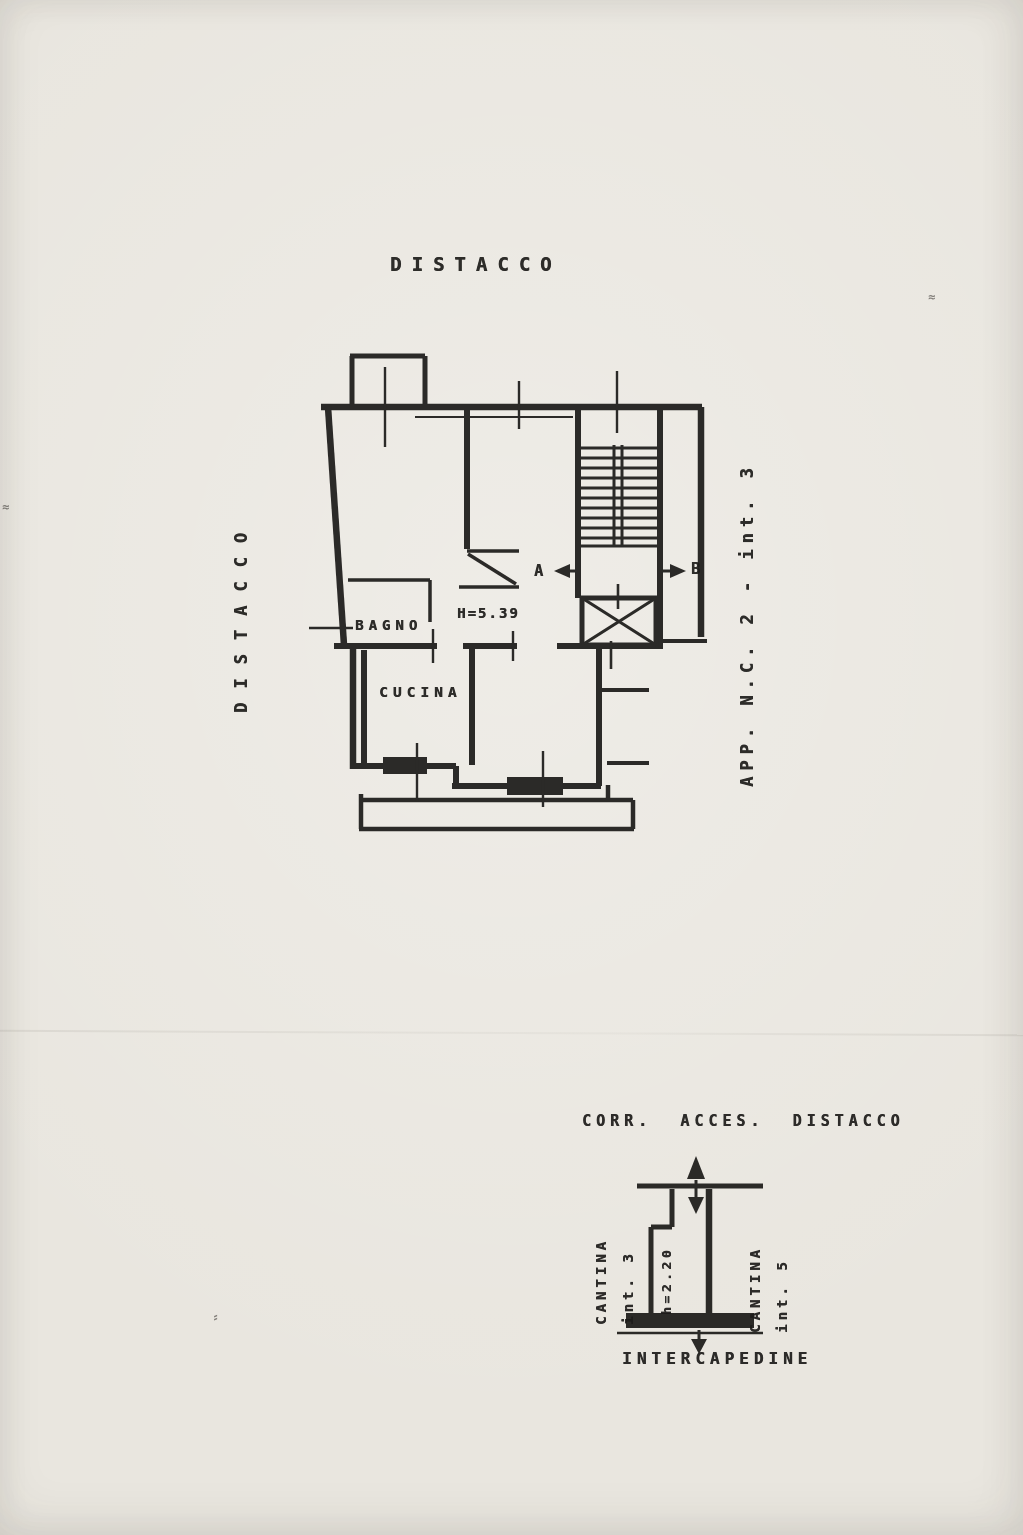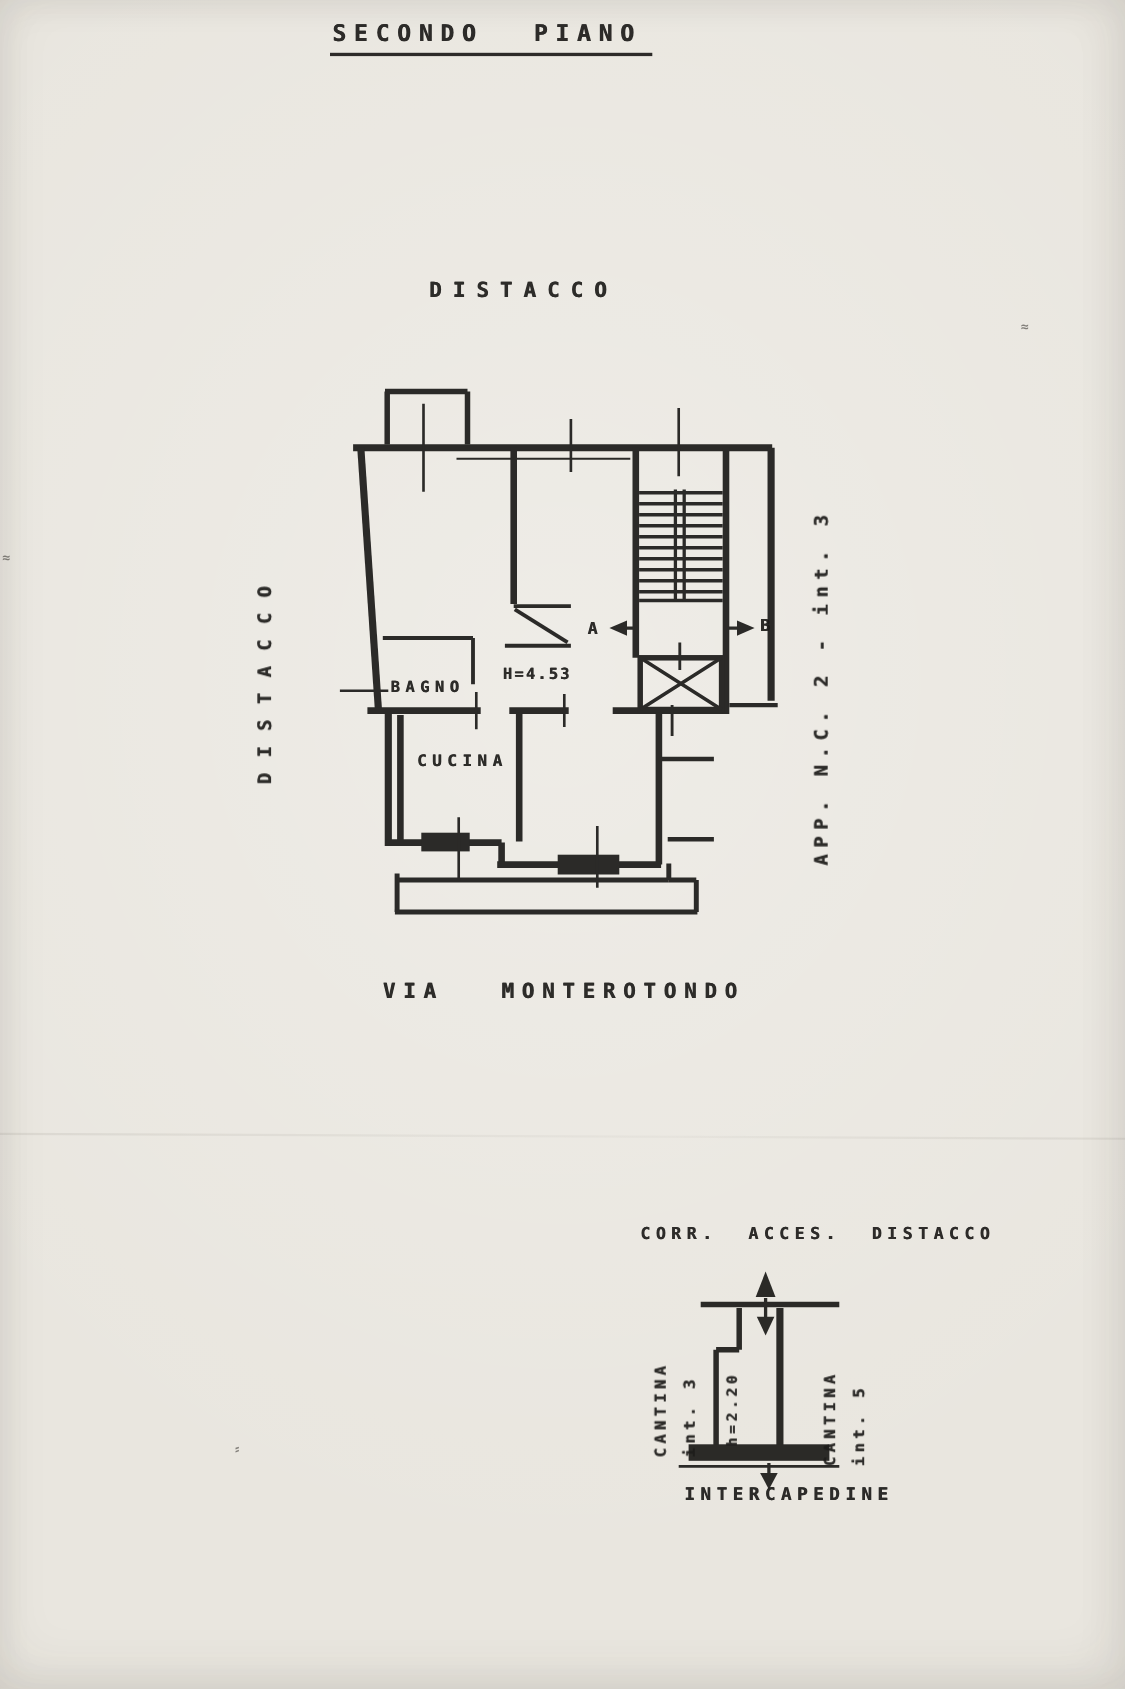--- a/index.html
+++ b/index.html
@@ -158,33 +158,31 @@
         <path d="M696,1180 V1198"></path>
         <polygon points="696,1214 688,1197 704,1197" fill="currentColor" stroke="none"></polygon>
       </g>
       <g stroke-width="3">
         <path d="M699,1330 V1341"></path>
         <polygon points="699,1354 691,1339 707,1339" fill="currentColor" stroke="none"></polygon>
       </g>
     </g>
   </svg>
 
-  <span class="lbl title u">SECONDO PIANO</span>
 
   <span class="lbl distacco-top">DISTACCO</span>
   <span class="lbl vtext distacco-left">DISTACCO</span>
   <span class="lbl vtext app-right">APP. N.C. 2 - int. 3</span>
 
   <span class="lbl bagno">BAGNO</span>
-  <span class="lbl hlabel">H=4.53</span>
+  <span class="lbl hlabel">H=5.39</span>
   <span class="lbl cucina">CUCINA</span>
   <span class="lbl exit-a">A</span>
   <span class="lbl exit-b">B</span>
 
-  <span class="lbl via">VIA MONTEROTONDO</span>
 
   <span class="lbl corr">CORR. ACCES. DISTACCO</span>
 
   <div class="lbl vtext cant-block cant-left">
     <span>CANTINA</span>
     <span>int. 3</span>
   </div>
   <div class="lbl vtext cant-block cant-right">
     <span>CANTINA</span>
     <span>int. 5</span>

